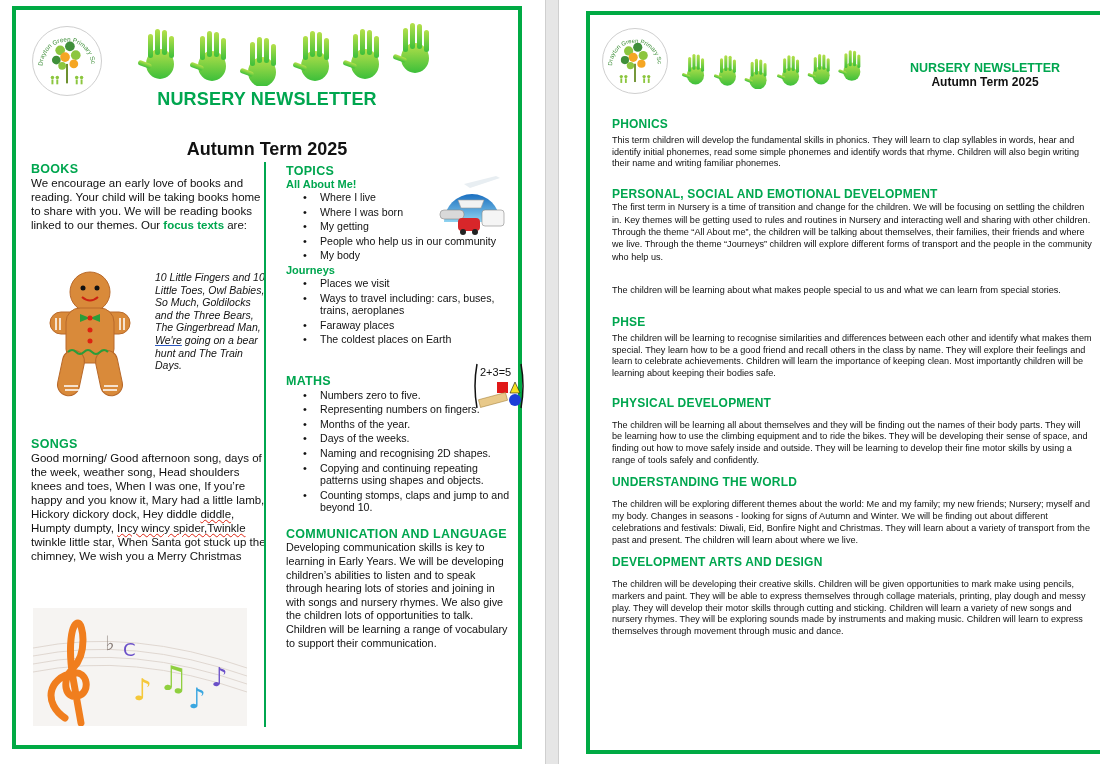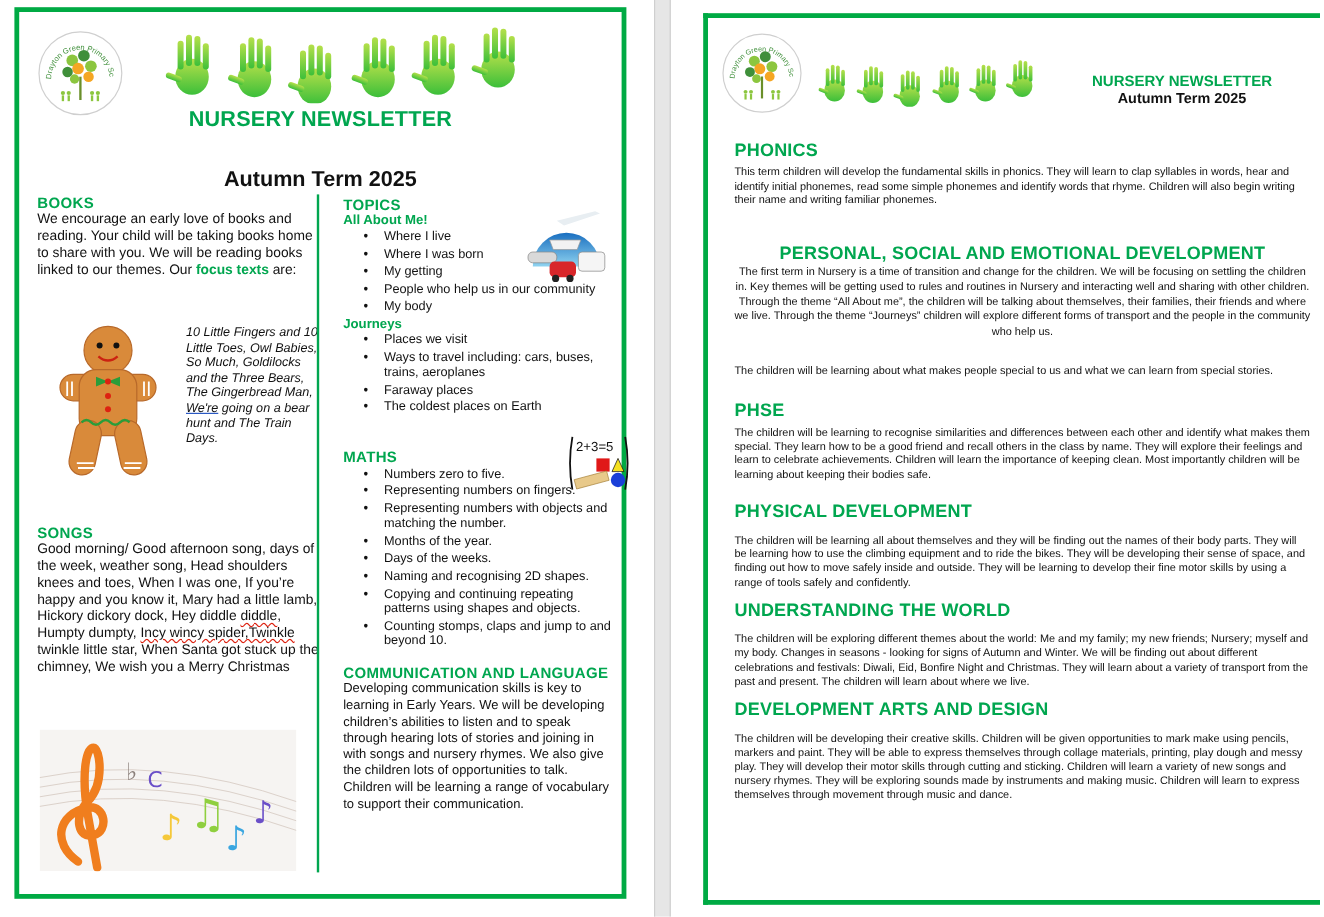--- a/index.html
+++ b/index.html
@@ -41,21 +41,21 @@
 
   .transport { position: absolute; left: 420px; top: 160px; width: 72px; height: 66px; }
   .mathimg { position: absolute; left: 457px; top: 352px; width: 52px; height: 48px; }
   .music { position: absolute; left: 17px; top: 598px; width: 214px; height: 118px; }
 
   
   .p2-head-green { position: absolute; left: 295px; top: 46px; width: 200px; text-align: center; font-weight: bold; font-size: 12.5px; color: #00a64f; }
   .p2-head-black { position: absolute; left: 295px; top: 60px; width: 200px; text-align: center; font-weight: bold; font-size: 12px; color: #111; }
   .p2-body { position: absolute; left: 22px; top: 102px; width: 480px; }
   .p2-sec { margin: 0; }
-  .p2-h { font-weight: bold; font-size: 15px; color: #00a64f; letter-spacing: 0.2px; }
+  .p2-h { font-weight: bold; font-size: 12px; color: #00a64f; letter-spacing: 0.2px; }
   .p2-t { font-size: 9.1px; line-height: 11.7px; color: #111; }
   .u-blue { text-decoration: underline; text-decoration-color: #2b59c3; }
   .u-red { text-decoration: underline wavy #d21; text-decoration-thickness: 1px; }
 </style>
 </head>
 <body>
 
 <div class="canvas">
 
   <div class="gutter"></div>
@@ -190,21 +190,20 @@
         <li>Places we visit</li>
         <li>Ways to travel including: cars, buses, trains, aeroplanes</li>
         <li>Faraway places</li>
         <li>The coldest places on Earth</li>
       </ul>
 
       <div class="h-sec" style="margin-top:28px;">MATHS</div>
       <ul class="bul">
         <li>Numbers zero to five.</li>
         <li>Representing numbers on fingers.</li>
-        <li>Representing numbers with objects and matching the number.</li>
         <li>Months of the year.</li>
         <li>Days of the weeks.</li>
         <li>Naming and recognising 2D shapes.</li>
         <li>Copying and continuing repeating patterns using shapes and objects.</li>
         <li>Counting stomps, claps and jump to and beyond 10.</li>
       </ul>
 
       <div class="h-sec" style="margin-top:14px;">COMMUNICATION AND LANGUAGE</div>
       <p class="body12" style="font-size:10.8px; line-height:13.6px;">Developing communication skills is key to learning in Early Years. We will be developing children’s abilities to listen and to speak through hearing lots of stories and joining in with songs and nursery rhymes. We also give the children lots of opportunities to talk. Children will be learning a range of vocabulary to support their communication.</p>
     </div>
@@ -280,21 +279,21 @@
     </div>
 
     <div class="p2-head-green">NURSERY NEWSLETTER</div>
     <div class="p2-head-black">Autumn Term 2025</div>
 
     <div class="p2-body">
       <div class="p2-sec" style="margin-top:0;">
         <div class="p2-h">PHONICS</div>
         <p class="p2-t" style="margin-top:4px;">This term children will develop the fundamental skills in phonics. They will learn to clap syllables in words, hear and identify initial phonemes, read some simple phonemes and identify words that rhyme. Children will also begin writing their name and writing familiar phonemes.</p>
       </div>
-      <div class="p2-sec" style="margin-top:30px;text-align:center;">
+      <div class="p2-sec" style="margin-top:17px;">
         <div class="p2-h">PERSONAL, SOCIAL AND EMOTIONAL DEVELOPMENT</div>
         <p class="p2-t" style="line-height:12.4px;">The first term in Nursery is a time of transition and change for the children. We will be focusing on settling the children in. Key themes will be getting used to rules and routines in Nursery and interacting well and sharing with other children.</p>
         <p class="p2-t" style="line-height:12.4px;">Through the theme “All About me”, the children will be talking about themselves, their families, their friends and where we live. Through the theme “Journeys” children will explore different forms of transport and the people in the community who help us.</p>
       </div>
       <div class="p2-sec" style="margin-top:22px;">
         <p class="p2-t" style="margin-top:4px;">The children will be learning about what makes people special to us and what we can learn from special stories.</p>
       </div>
       <div class="p2-sec" style="margin-top:18px;">
         <div class="p2-h">PHSE</div>
         <p class="p2-t" style="margin-top:4px;">The children will be learning to recognise similarities and differences between each other and identify what makes them special. They learn how to be a good friend and recall others in the class by name. They will explore their feelings and learn to celebrate achievements. Children will learn the importance of keeping clean. Most importantly children will be learning about keeping their bodies safe.</p>

